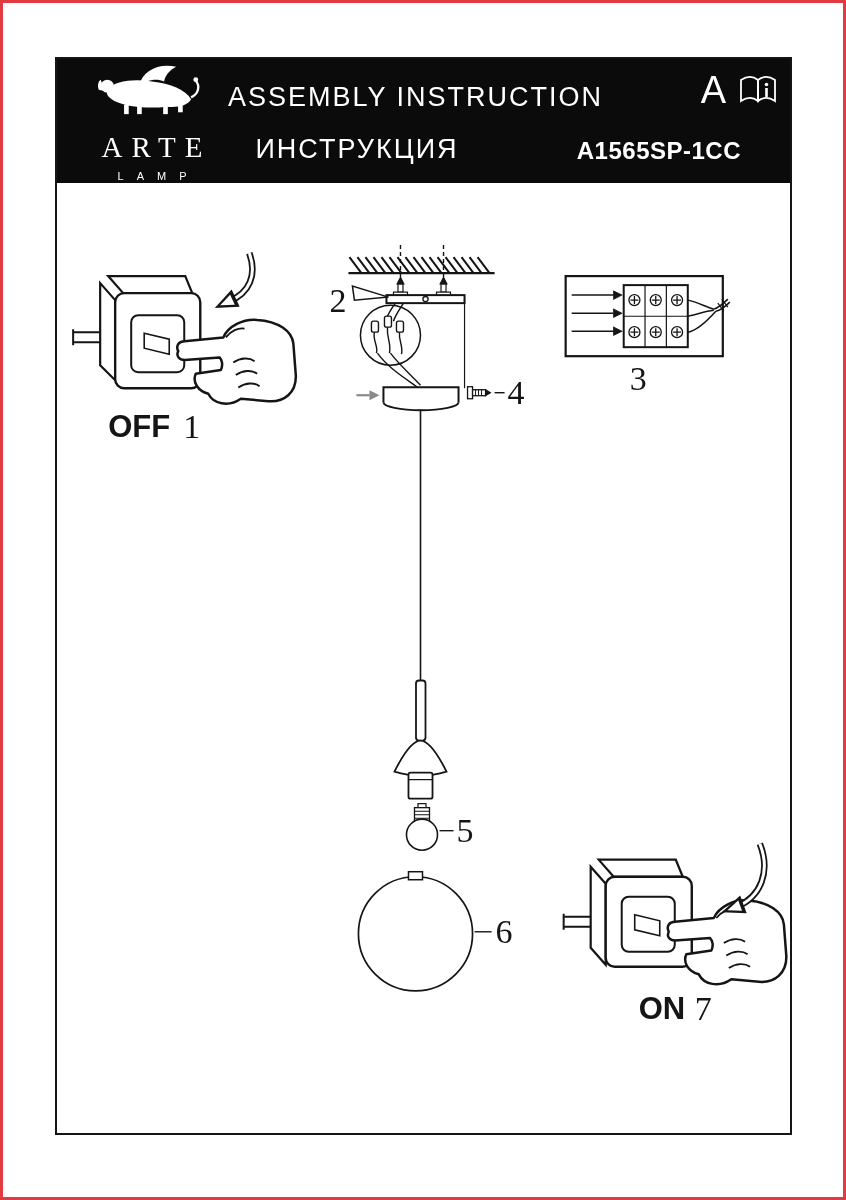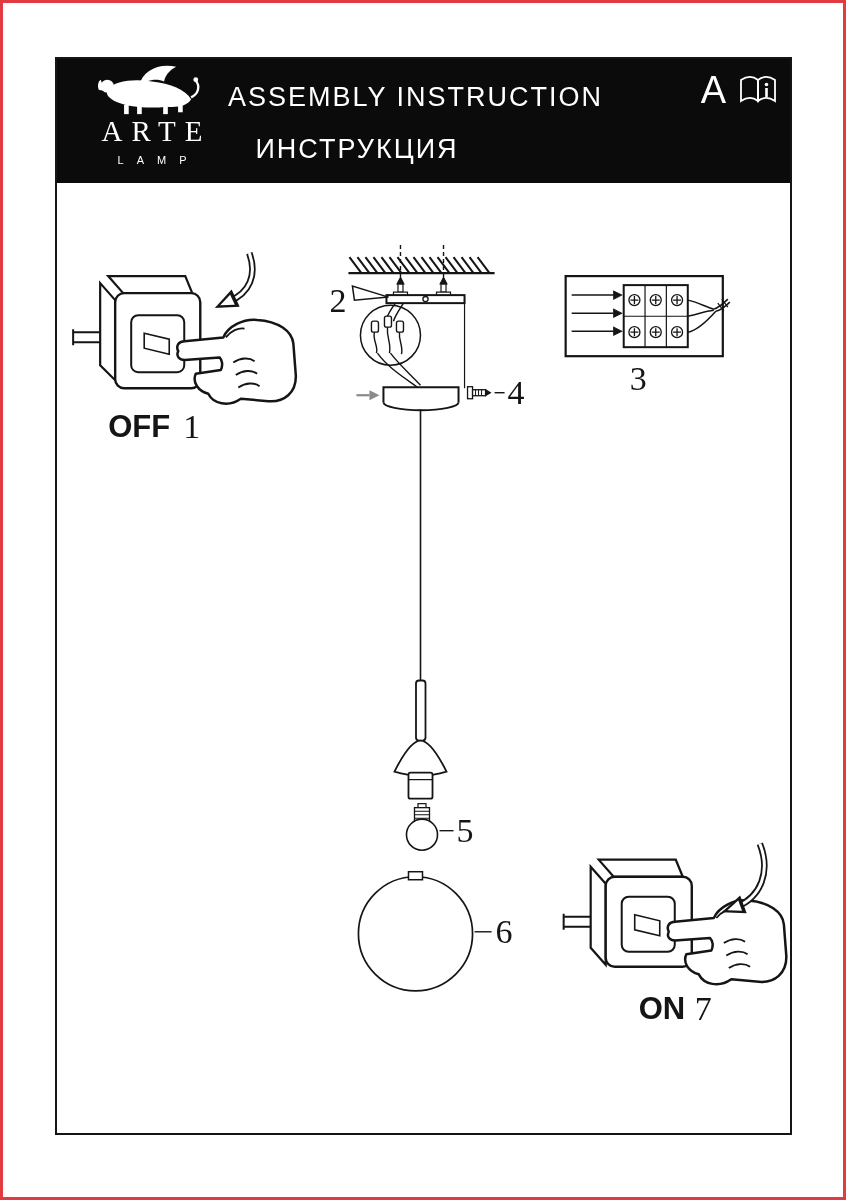--- a/index.html
+++ b/index.html
@@ -2,21 +2,21 @@
 <html><head>
 <meta charset="utf-8">
 <style>
   html,body{margin:0;padding:0;}
   body{width:846px;height:1200px;background:#ffffff;font-family:"Liberation Sans",sans-serif;}
   .page{position:relative;width:846px;height:1200px;background:#fff;border:3px solid #e23a41;box-sizing:border-box;overflow:hidden;}
   .frame{position:absolute;left:52px;top:54px;width:737px;height:1078px;border:2.5px solid #151515;background:#fff;box-sizing:border-box;}
   .header{position:relative;width:100%;height:124px;background:#0b0b0b;color:#fff;overflow:hidden;}
   .logo{position:absolute;left:14px;top:3px;width:162px;text-align:center;}
   .logo svg{display:block;margin:0 auto;}
-  .brand-name{font-family:"Liberation Serif",serif;font-size:29px;letter-spacing:9px;padding-left:9px;line-height:1;margin-top:1px;}
+  .brand-name{font-family:"Liberation Serif",serif;font-size:29px;letter-spacing:9px;padding-left:9px;line-height:1;margin-top:17px;}
   .brand-sub{font-size:11px;letter-spacing:13px;padding-left:13px;margin-top:8px;}
   .title-en{position:absolute;top:23px;left:0;right:16px;text-align:center;font-size:27px;letter-spacing:2px;}
   .title-ru{position:absolute;top:75px;left:170px;width:260px;text-align:center;font-size:27px;letter-spacing:2px;}
   .model{position:absolute;top:78px;right:49px;font-size:24px;font-weight:bold;letter-spacing:.5px;}
   .rev{position:absolute;top:12px;right:12px;display:flex;align-items:center;gap:12px;}
   .rev-letter{font-size:38px;line-height:1;}
   .diagram{position:absolute;top:124px;left:0;right:0;bottom:0;}
   .diagram svg{display:block;width:100%;height:100%;}
 </style>
 </head>
@@ -37,20 +37,21 @@
         <rect x="72" y="46" width="5" height="10" fill="#fff"></rect>
         <rect x="88" y="44" width="5" height="10" fill="#fff"></rect>
         <path d="M102,38 C110,34 112,26 107,20" fill="none" stroke="#fff" stroke-width="2.5"></path>
         <circle cx="107" cy="19" r="2.6" fill="#fff"></circle>
       </svg>
       <div class="brand-name">ARTE</div>
       <div class="brand-sub">LAMP</div>
     </div>
     <div class="title-en">ASSEMBLY INSTRUCTION</div>
     <div class="title-ru">ИНСТРУКЦИЯ</div>
+    <div class="model">A1565SP-1CC</div>
     <div class="rev">
       <div class="rev-letter">A</div>
       <svg width="40" height="32" viewBox="0 0 40 32">
         <path d="M3,6 C9,2 15,2 20,6 L20,27 C15,23 9,23 3,27 Z" fill="none" stroke="#fff" stroke-width="1.8"></path>
         <path d="M37,6 C31,2 25,2 20,6 L20,27 C25,23 31,23 37,27 Z" fill="none" stroke="#fff" stroke-width="1.8"></path>
         <circle cx="28.5" cy="10.5" r="1.8" fill="#fff"></circle>
         <rect x="27.2" y="14" width="2.6" height="9" fill="#fff"></rect>
       </svg>
     </div>
   </div>

